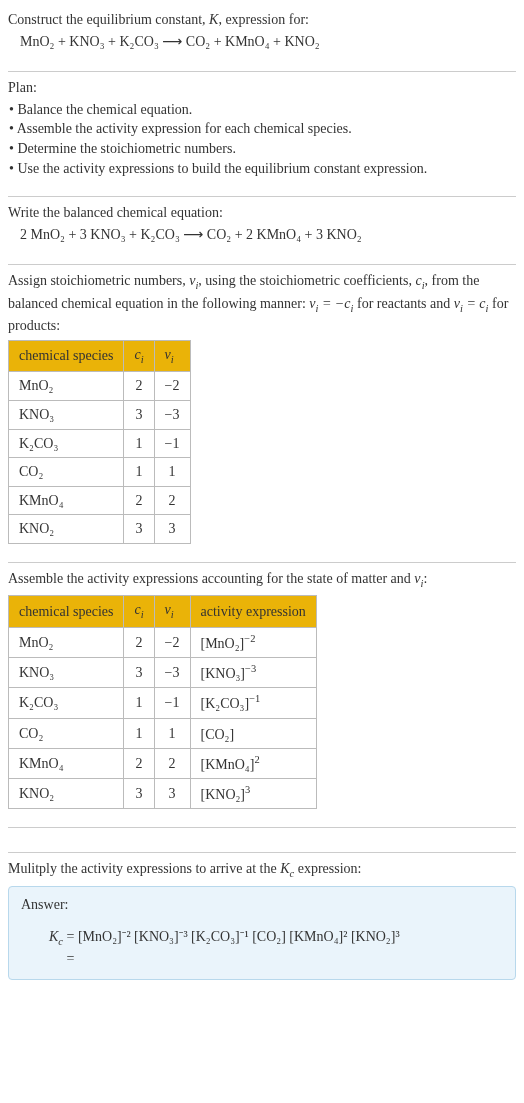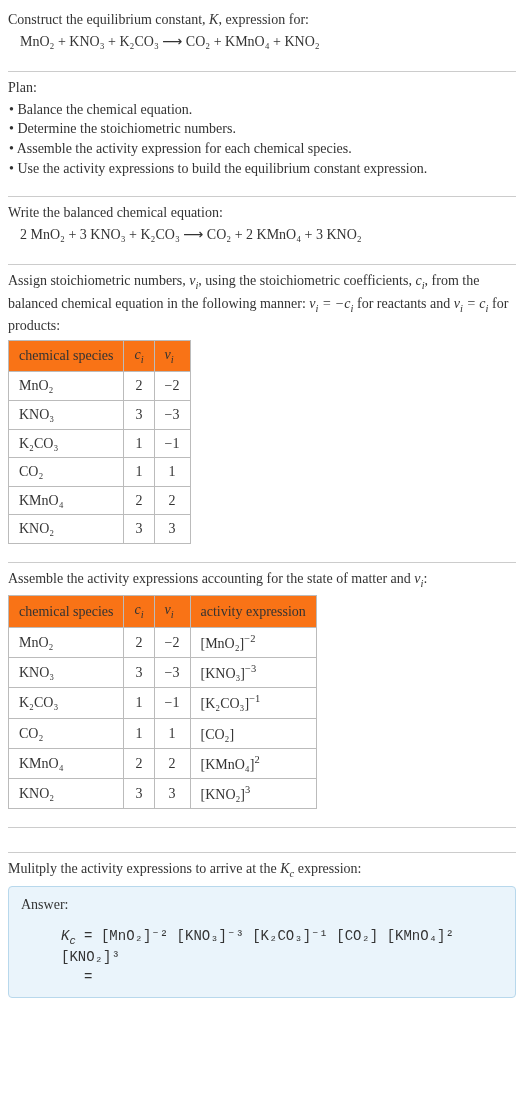--- a/index.html
+++ b/index.html
@@ -27,31 +27,31 @@
   table.data {
     border-collapse: collapse;
     margin-top: 4px;
   }
   table.data th, table.data td {
     border: 1px solid #bbb;
     padding: 4px 10px;
     text-align: left;
     font-weight: normal;
   }
-  table.data th { background: #f97316; }
+  table.data th { background: #eab308; }
   table.data td.center { text-align: center; }
   .answer-box {
     background: #eaf4fb;
     border: 1px solid #b8d8ec;
     border-radius: 4px;
     padding: 8px 12px;
     margin-top: 4px;
   }
   .answer-label { margin-bottom: 12px; }
-  .kc-line { margin-left: 40px; font-family: Liberation Mono, monospace; }
+  .kc-line { margin-left: 28px; }
   .frac {
     display: inline-block;
     vertical-align: middle;
     text-align: center;
   }
   .frac .num { display: block; border-bottom: 1px solid #333; padding: 0 4px; }
   .frac .den { display: block; padding: 0 4px; }
   .nowrap { white-space: nowrap; }
 </style>
 </head>
@@ -61,22 +61,22 @@
   <div>
     <span>Construct the equilibrium constant, </span><span class="italic">K</span><span>, expression for:</span>
   </div>
   <div class="eq">MnO₂ + KNO₃ + K₂CO₃  ⟶  CO₂ + KMnO₄ + KNO₂</div>
 </div>
 
 <div class="section">
   <div>Plan:</div>
   <ul class="plan">
     <li>Balance the chemical equation.</li>
+    <li>Assemble the activity expression for each chemical species.</li>
     <li>Determine the stoichiometric numbers.</li>
-    <li>Assemble the activity expression for each chemical species.</li>
     <li>Use the activity expressions to build the equilibrium constant expression.</li>
   </ul>
 </div>
 
 <div class="section">
   <div>Write the balanced chemical equation:</div>
   <div class="eq">2 MnO₂ + 3 KNO₃ + K₂CO₃  ⟶  CO₂ + 2 KMnO₄ + 3 KNO₂</div>
 </div>
 
 <div class="section">

